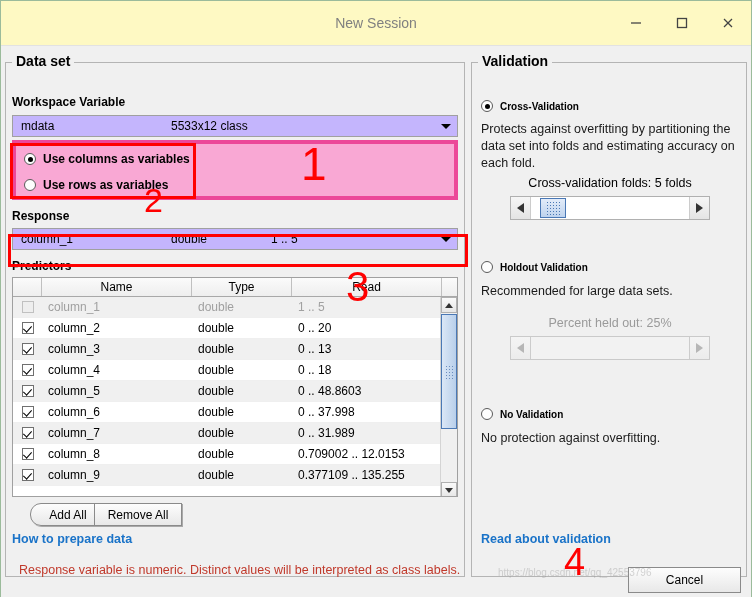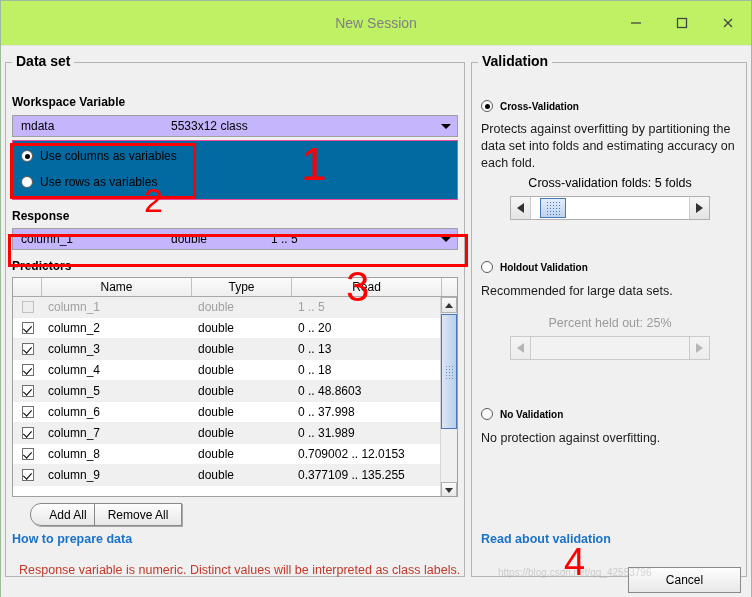--- a/index.html
+++ b/index.html
@@ -21,21 +21,21 @@
     width: 752px; height: 597px;
     box-sizing: border-box;
     border: 1px solid #9bbb9b;
     background: #f0f0f0;
   }
 
   
   #titlebar {
     position: relative;
     height: 44px;
-    background: #bef264;
+    background: #fef9c3;
     border-bottom: 1px solid #e2e2e2;
   }
   #title-text {
     position: absolute;
     left: 0; right: 0; top: 14px;
     text-align: center;
     font-size: 14px;
     color: #808080;
     font-family: "Liberation Sans", sans-serif;
   }
@@ -108,22 +108,23 @@
     width: 0; height: 0;
     border-left: 5px solid transparent;
     border-right: 5px solid transparent;
     border-top: 5px solid #000;
   }
 
   
   .panel {
     position: absolute;
     box-sizing: border-box;
-    border: 1px solid #ec4899;
-    background: #0369a1;
+    border: 4px solid #ec4899;
+    background: #f9a8d4;
+    font-weight: bold;
   }
   .radio-row {
     position: absolute;
     display: flex;
     align-items: center;
     font-size: 12px;
   }
   .radio {
     width: 12px; height: 12px;
     border-radius: 50%;

